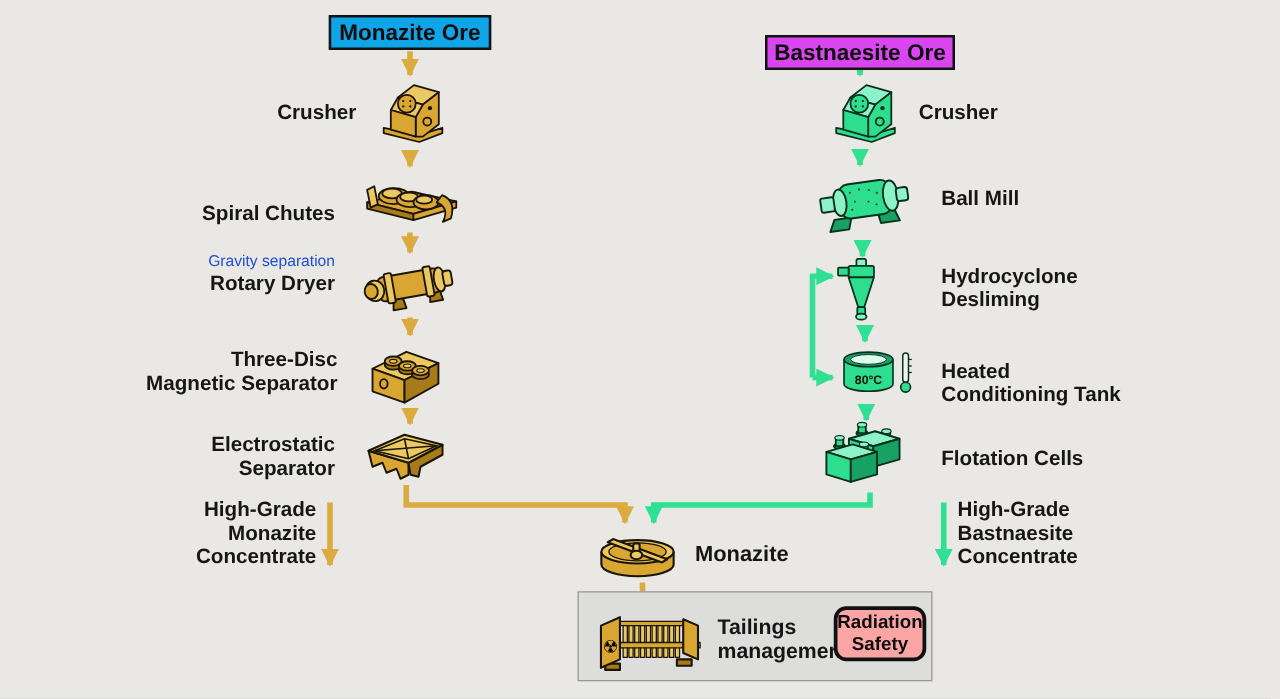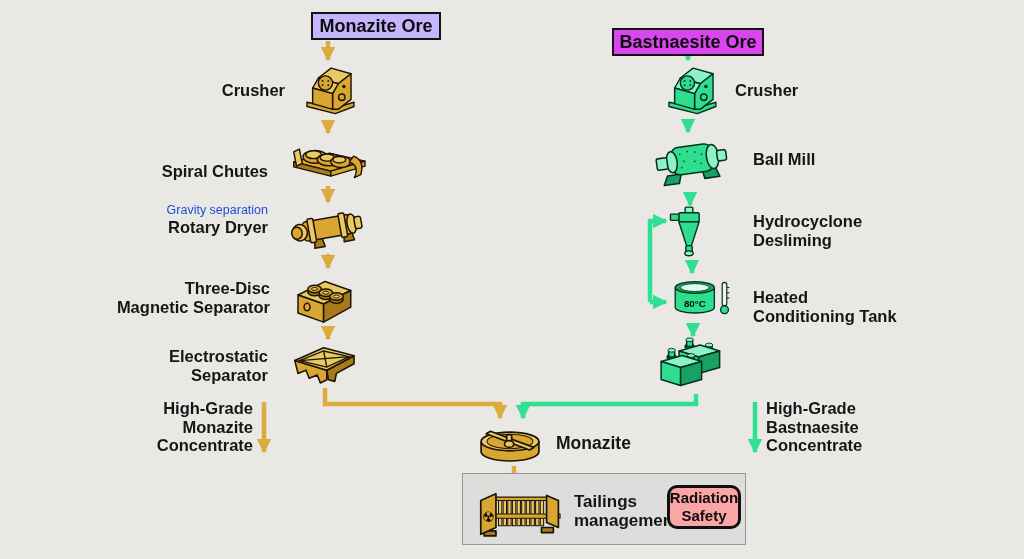--- a/index.html
+++ b/index.html
@@ -1,20 +1,20 @@
 <!DOCTYPE html>
 <html><head>
 <meta charset="utf-8">
 <style>
   html,body{margin:0;padding:0;background:#cfcfcd;}
   .canvas{position:relative;width:1024px;height:559px;background:#e9e8e5;overflow:hidden;
           font-family:"Liberation Sans", sans-serif;color:#141414;}
   .hdr{position:absolute;box-sizing:border-box;border:2px solid #121212;font-weight:bold;
        font-size:18px;line-height:22px;text-align:center;padding:1px 4px;color:#0d0d0d;}
-  .hdr.gold{background:#c4b5fd;margin-left:48px;}
+  .hdr.gold{background:#0ea5e9;}
   .hdr.green{background:#d946ef;margin-top:16px;}
   .lbl{position:absolute;font-weight:bold;font-size:16.5px;line-height:1.13;
        white-space:pre-line;color:#161616;}
   .lbl.r{text-align:right;}
   .sub{font-size:12.5px;font-weight:normal;line-height:1.2;color:#1d4ed8;}
   .panel{position:absolute;box-sizing:border-box;background:#dddddb;border:1.5px solid #97979a;}
   .badge{position:absolute;box-sizing:border-box;background:#fca5a5;border:3px solid #111;
          border-radius:10px;font-weight:bold;font-size:15px;line-height:1.18;text-align:center;
          display:flex;align-items:center;justify-content:center;white-space:pre-line;color:#0c0c0c;}
   .mach{position:absolute;}
@@ -231,20 +231,21 @@
       <g>
         <rect x="80" y="6" width="7" height="36" rx="3.5" fill="#f3f4f2" stroke="var(--s)" stroke-width="1.8"></rect>
         <line x1="87" y1="14" x2="91" y2="14" class="ln th"></line>
         <line x1="87" y1="22" x2="91" y2="22" class="ln th"></line>
         <line x1="87" y1="30" x2="91" y2="30" class="ln th"></line>
         <circle cx="83.5" cy="48" r="6" class="fm"></circle>
       </g>
     </svg>
   </div>
 
+  <div class="lbl" style="left:753px;top:358px;width:160px;">Flotation Cells</div>
   <div class="mach green-ic" style="left:650px;top:336px;width:86px;height:60px;">
     <svg viewBox="0 0 105 80">
       <g>
         <ellipse class="fd" cx="48" cy="14" rx="6" ry="3"></ellipse>
           <rect class="fm" x="44" y="5" width="8" height="9"></rect>
           <ellipse class="fl th" cx="48" cy="5" rx="5" ry="2.5"></ellipse>
         <ellipse class="fd" cx="74" cy="21" rx="6" ry="3"></ellipse>
           <rect class="fm" x="70" y="12" width="8" height="9"></rect>
           <ellipse class="fl th" cx="74" cy="12" rx="5" ry="2.5"></ellipse>
       </g>

